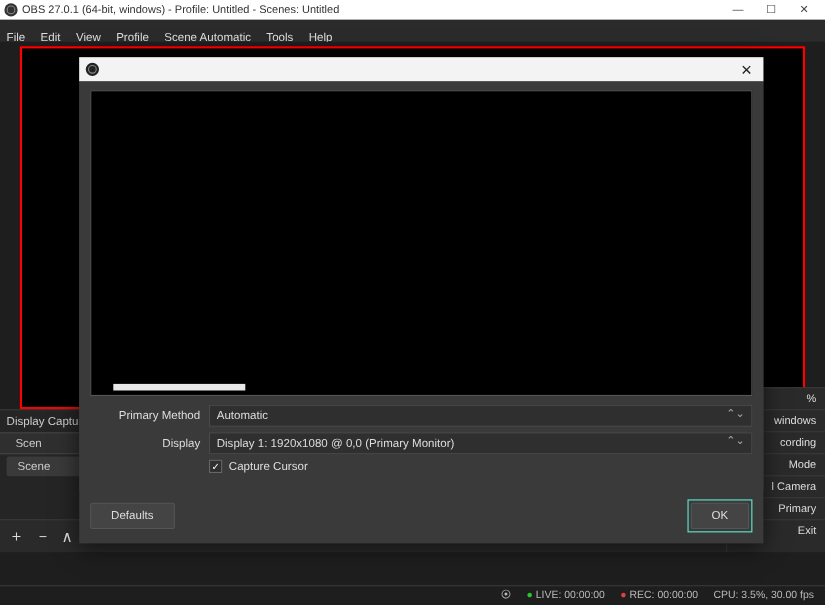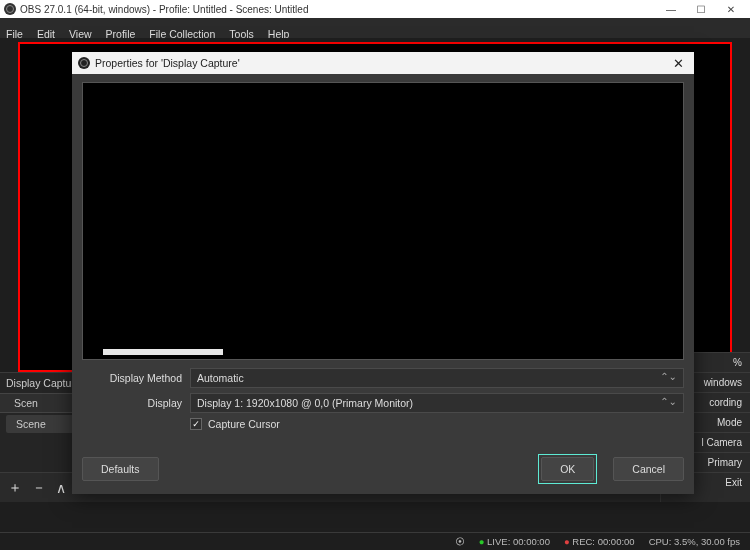--- a/index.html
+++ b/index.html
@@ -57,21 +57,21 @@
 .modal .m-title .close { font-size: 13px; padding: 0 4px; cursor: default; }
 .modal .m-body { flex: 1; background: #3a3a3a; padding: 8px 10px 6px; display: flex; flex-direction: column; }
 .modal .m-preview { border: 1px solid #555; background: #000; height: 278px; position: relative; }
 .modal .m-preview .bar { position: absolute; left: 20px; bottom: 4px; width: 120px; height: 6px; background: #e8e8e8; }
 .modal .form { margin-top: 8px; font-size: 10.5px; color: #ddd; }
 .formrow { display: flex; align-items: center; margin-bottom: 5px; }
 .formrow .lbl { width: 108px; text-align: right; padding-right: 8px; }
 .formrow .field { flex: 1; background: #2f2f2f; border: 1px solid #4a4a4a; padding: 3px 6px; font-size: 10.5px; color: #ddd; display: flex; align-items: flex-start; }
 .formrow .field .caret { margin-left: auto; color: #aaa; font-size: 10px; line-height: 1; }
 .formrow .chk { width: 12px; height: 12px; background: #2f2f2f; border: 1px solid #666; margin-right: 6px; display: inline-flex; align-items: center; justify-content: center; font-size: 9px; color: #fff; }
-.modal .m-footer { display: flex; align-items: center; padding: 8px 10px 10px; gap: 16px; }
+.modal .m-footer { display: flex; align-items: center; padding: 8px 10px 10px; gap: 0; }
 .modal .m-footer .spacer { flex: 1; }
 .modal .btn { background: #444; border: 1px solid #555; color: #ddd; font-size: 10.5px; padding: 5px 18px; border-radius: 2px; }
 .ok-highlight { border: 1px solid #5eead4; padding: 2px; display: inline-block; }
 
 svg.icon { width: 12px; height: 12px; }
 </style>
 </head>
 <body>
 
 <div class="titlebar">
@@ -81,21 +81,21 @@
   <div class="winbtn">—</div>
   <div class="winbtn">☐</div>
   <div class="winbtn">✕</div>
 </div>
 
 <div class="menubar">
   <span>File</span>
   <span>Edit</span>
   <span>View</span>
   <span>Profile</span>
-  <span>File Collection</span>
+  <span>Scene Automatic</span>
   <span>Tools</span>
   <span>Help</span>
 </div>
 
 <div class="main">
   <div class="preview-area">
     <div class="inner"></div>
   </div>
 
   <div class="dock-left">
@@ -158,31 +158,30 @@
 <div class="statusbar">
   <span>⦿</span>
   <span><span class="dot-g">●</span> <span>LIVE: 00:00:00</span></span>
   <span><span class="dot-r">●</span> <span>REC: 00:00:00</span></span>
   <span>CPU: 3.5%, 30.00 fps</span>
 </div>
 
 <div class="modal">
   <div class="m-title">
     <div class="mlogo"></div>
-    <span>Properties for 'Display Capture'</span>
     <div class="spacer"></div>
     <span class="close">✕</span>
   </div>
   <div class="m-body">
     <div class="m-preview">
       <div class="bar"></div>
     </div>
     <div class="form">
       <div class="formrow">
-        <div class="lbl">Display Method</div>
+        <div class="lbl">Primary Method</div>
         <div class="field">
           <span>Automatic</span>
           <span class="caret">⌃⌄</span>
         </div>
       </div>
       <div class="formrow">
         <div class="lbl">Display</div>
         <div class="field">
           <span>Display 1: 1920x1080 @ 0,0 (Primary Monitor)</span>
           <span class="caret">⌃⌄</span>
@@ -198,15 +197,14 @@
         </div>
       </div>
     </div>
   </div>
   <div class="m-footer">
     <button class="btn">Defaults</button>
     <div class="spacer"></div>
     <span class="ok-highlight">
       <button class="btn">OK</button>
     </span>
-    <button class="btn">Cancel</button>
   </div>
 </div>
 
 </body></html>

